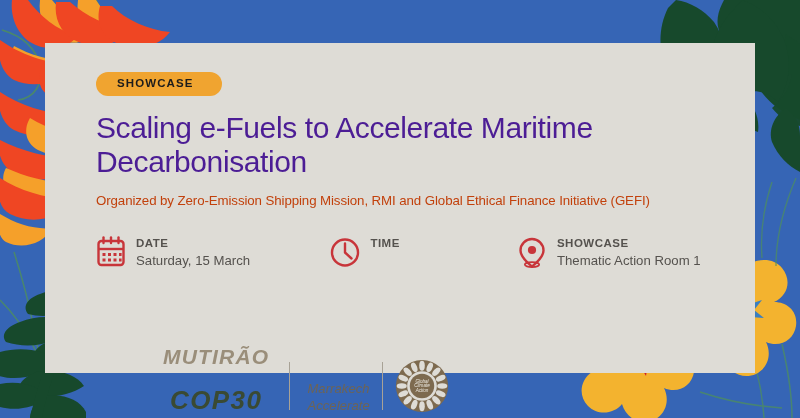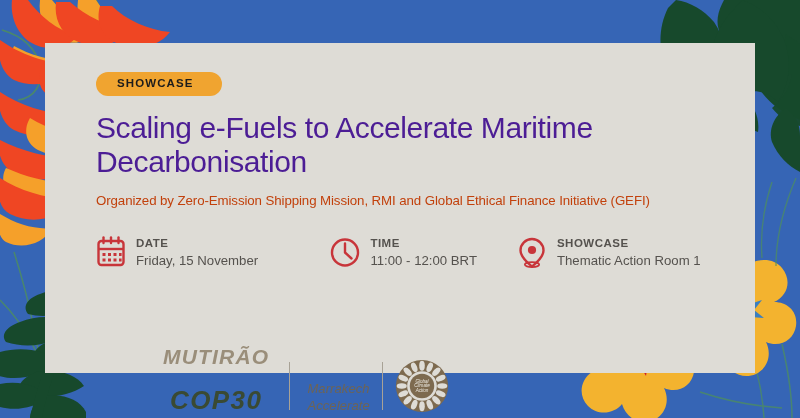--- a/index.html
+++ b/index.html
@@ -267,32 +267,31 @@
               <rect x="17.5" y="17" width="3" height="3"></rect>
                 <rect x="23" y="17" width="2.6" height="3"></rect>
               <rect x="6.5" y="22.5" width="3" height="3"></rect>
                 <rect x="12" y="22.5" width="3" height="3"></rect>
               <rect x="17.5" y="22.5" width="3" height="3"></rect>
                 <rect x="23" y="22.5" width="2.6" height="3"></rect>
             </g>
           </svg>
           <div class="meta-text">
             <div class="meta-label">DATE</div>
-            <div class="meta-value">Friday, 15 November</div>
+            <div class="meta-value">Saturday, 15 March</div>
           </div>
         </div>
 
         <div class="meta-item time">
           <svg class="meta-icon" viewBox="0 0 30 32">
             <circle cx="15" cy="16.5" r="13" fill="none" stroke="#c8353a" stroke-width="2.4"></circle>
             <path d="M15,7.5 L15,16.5 L21.5,22.5" fill="none" stroke="#c8353a" stroke-width="2.4" stroke-linecap="round" stroke-linejoin="round"></path>
           </svg>
           <div class="meta-text">
             <div class="meta-label">TIME</div>
-            <div class="meta-value">11:00 - 12:00 BRT</div>
           </div>
         </div>
 
         <div class="meta-item location">
           <svg class="meta-icon" viewBox="0 0 30 32">
             <path d="M15,3 C21.3,3 26.5,8.1 26.5,14.4 C26.5,21.5 18.6,27.5 15,30.5 C11.4,27.5 3.5,21.5 3.5,14.4 C3.5,8.1 8.7,3 15,3 Z" fill="none" stroke="#c8353a" stroke-width="2.4" stroke-linejoin="round"></path>
             <circle cx="15" cy="14" r="4.1" fill="#c8353a"></circle>
             <ellipse cx="15" cy="28.6" rx="7.2" ry="2.5" fill="none" stroke="#c8353a" stroke-width="1.7"></ellipse>
           </svg>
           <div class="meta-text">

